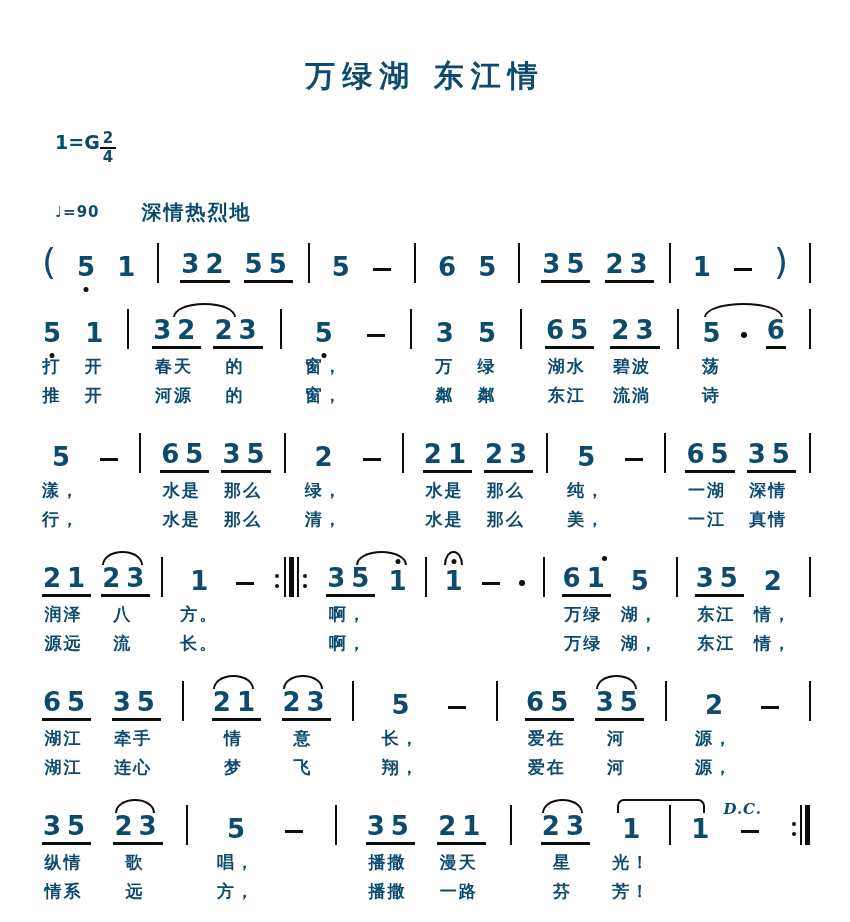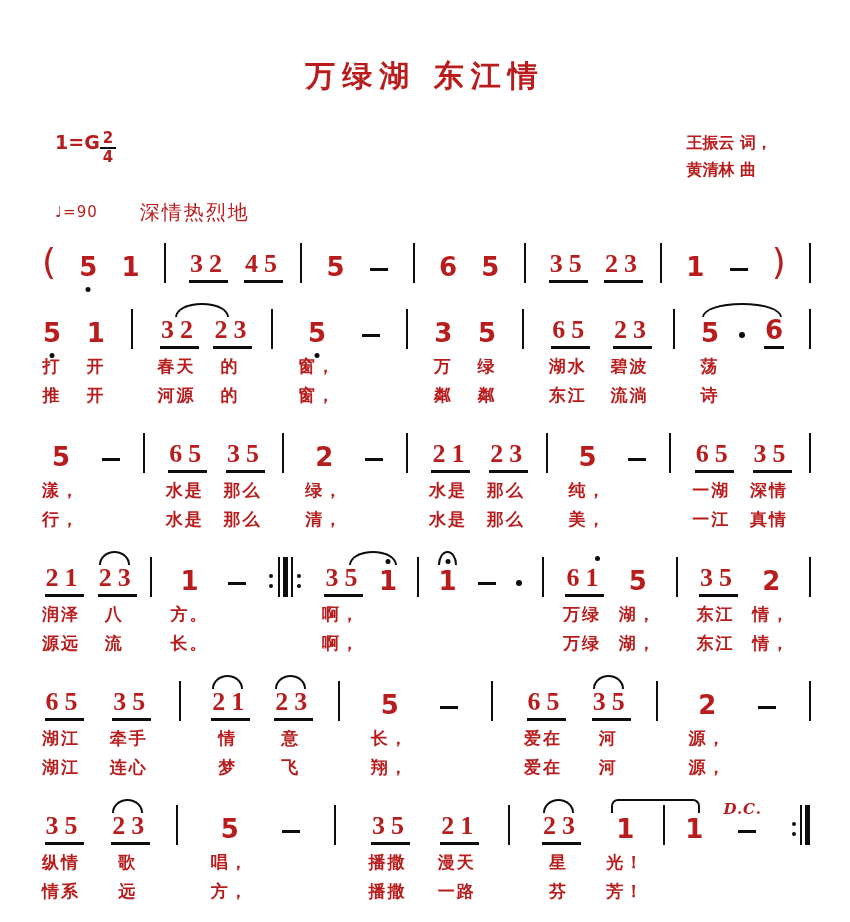--- a/index.html
+++ b/index.html
@@ -1,43 +1,43 @@
 <!DOCTYPE html>
 <html><head>
 <meta charset="utf-8">
 <style>
   html,body{margin:0;padding:0;background:#e8e8e8;}
   .page{
     position:relative;width:850px;height:922px;margin:0 auto;background:#ffffff;
-    color:#b91c1c;font-family:"DejaVu Sans","Liberation Sans",sans-serif;overflow:hidden;
+    color:#0c4a6e;font-family:"DejaVu Sans","Liberation Sans",sans-serif;overflow:hidden;
   }
   .title{
     text-align:center;margin-top:56px;font-size:30px;font-weight:bold;letter-spacing:7px;
   }
   .meta{position:relative;height:66px;margin-top:32px;}
   .keysig{position:absolute;left:55px;top:2px;font-size:19px;font-weight:bold;display:flex;align-items:flex-start;}
   .frac{display:inline-flex;flex-direction:column;align-items:center;line-height:1;font-size:15px;font-weight:bold;}
   .frac .num{border-bottom:2px solid #0d0d0d;padding:0 3px 1px;}
   .frac .den{padding-top:1px;}
   .credits{position:absolute;right:78px;top:0;text-align:left;font-size:16px;font-weight:bold;line-height:1.7;}
-  .temporow{margin:2px 0 0 55px;font-size:15px;font-weight:normal;display:flex;gap:42px;align-items:center;height:30px;}
+  .temporow{margin:2px 0 0 55px;font-size:15px;font-weight:bold;display:flex;gap:42px;align-items:center;height:30px;}
   .tempo-mark{letter-spacing:1px;}
   .tempo-expr{font-size:20px;letter-spacing:2px;}
 
   .score{position:relative;margin:6px 38px 0 42px;}
   .line{display:flex;justify-content:space-between;align-items:flex-start;margin-top:16px;}
   .line.first{margin-top:4px;}
 
   .cell{display:inline-flex;flex-direction:column;align-items:center;}
   .nrow{height:50px;display:flex;align-items:flex-end;position:relative;}
   .lrow{height:29px;font-size:17px;font-weight:bold;display:flex;align-items:flex-end;white-space:nowrap;letter-spacing:2px;}
 
   .note{position:relative;font-size:26px;font-weight:bold;line-height:1;padding:0 1px 3px;}
   .note.u1{border-bottom:3px solid #0d0d0d;}
-  .note.pair{letter-spacing:6px;margin-right:-6px;padding-right:0;font-family:Liberation Serif, serif;}
+  .note.pair{letter-spacing:6px;margin-right:-6px;padding-right:0;}
   .dot-hi{position:absolute;top:-9px;left:50%;transform:translateX(-50%);width:5px;height:5px;border-radius:50%;background:#0d0d0d;}
   .dot-hi.pos2{left:auto;right:4px;transform:none;}
   .dot-lo{position:absolute;bottom:-9px;left:50%;transform:translateX(-50%);width:5px;height:5px;border-radius:50%;background:#0d0d0d;}
   .bar{width:2px;height:40px;background:#0d0d0d;margin:0 1px;}
   .dash{width:18px;height:3px;background:#0d0d0d;margin:0 2px 12px;}
   .adot{width:6px;height:6px;border-radius:50%;background:#0d0d0d;margin:0 1px 11px;}
   .paren{font-size:36px;font-weight:normal;line-height:42px;}
 
   .rpt{display:flex;align-items:flex-end;}
   .rdots{display:flex;flex-direction:column;gap:6px;margin:0 3px 9px;}
@@ -63,24 +63,20 @@
   <div class="title">万绿湖 东江情</div>
 
   <div class="meta">
     <div class="keysig">
       <span>1=G</span>
       <span class="frac">
         <span class="num">2</span>
         <span class="den">4</span>
       </span>
     </div>
-    <div class="credits">
-      <div>王振云 词，</div>
-      <div>黄清林 曲</div>
-    </div>
   </div>
 
   <div class="temporow">
     <span class="tempo-mark">♩=90</span>
     <span class="tempo-expr">深情热烈地</span>
   </div>
 
   <div class="score">
       <div class="line first">
         <div class="cell">
@@ -103,21 +99,21 @@
             <span class="bar"></span>
           </div>
         </div>
         <div class="cell">
           <div class="nrow">
             <span class="note u1 pair">32</span>
           </div>
         </div>
         <div class="cell">
           <div class="nrow">
-            <span class="note u1 pair">45</span>
+            <span class="note u1 pair">55</span>
           </div>
         </div>
         <div class="cell">
           <div class="nrow">
             <span class="bar"></span>
           </div>
         </div>
         <div class="cell">
           <div class="nrow">
             <span class="note">5</span>

